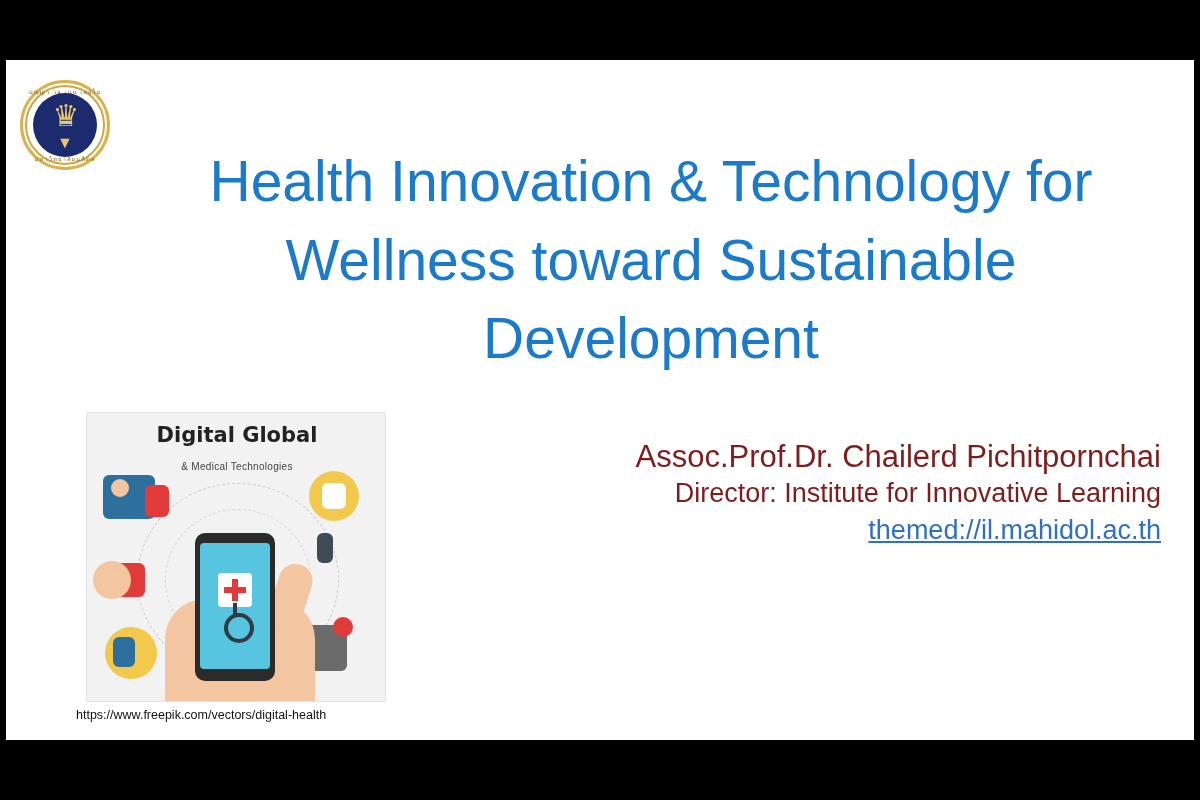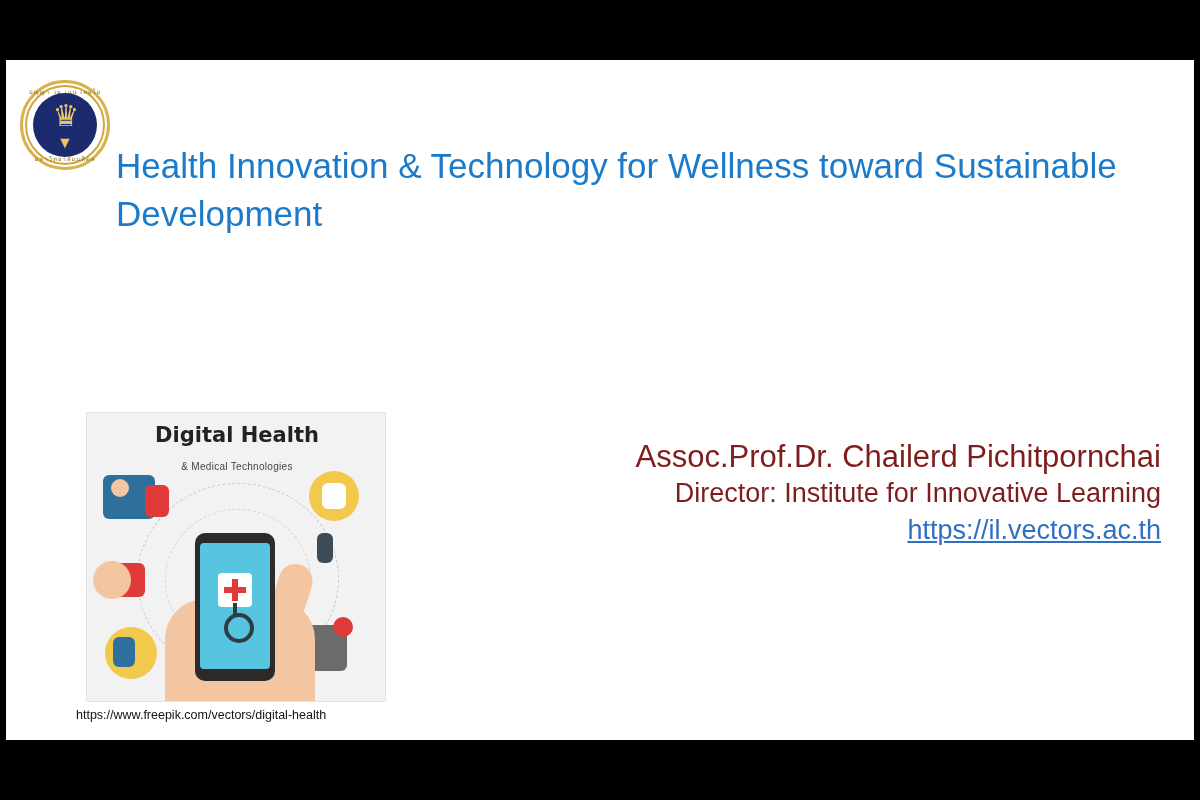--- a/index.html
+++ b/index.html
@@ -104,23 +104,23 @@
     color: #8a6a1e;
     letter-spacing: 1px;
   }
 
   
   #title {
     position: absolute;
     left: 110px;
     top: 82px;
     width: 1070px;
-    text-align: left;
+    text-align: center;
     color: #1b7ac9;
-    font-size: 35px;
+    font-size: 57px;
     line-height: 1.38;
     font-weight: 400;
   }
 
   #subtitle {
     position: absolute;
     left: 70px;
     top: 243px;
     width: 1090px;
     text-align: center;
@@ -329,21 +329,21 @@
       <div class="logo-inner">
         <div class="logo-crest">♛</div>
         <div class="logo-crest2">▼</div>
       </div>
     </div>
 
     <div id="title">Health Innovation &amp; Technology for Wellness toward Sustainable Development</div>
 
 
     <div id="figure">
-      <div class="fig-title">Digital Health</div>
+      <div class="fig-title">Digital Global</div>
       <div class="fig-sub">&amp; Medical Technologies</div>
 
       <div class="dotring"></div>
       <div class="dotring2"></div>
 
       <div class="chip" style="left:16px; top:62px; width:52px; height:44px; background:#2f6f9e;"></div>
       <div class="circ" style="left:24px; top:66px; width:18px; height:18px; background:#f3c5a0;"></div>
       <div class="chip" style="left:58px; top:72px; width:24px; height:32px; background:#e03a3a;"></div>
       <div class="circ" style="left:222px; top:58px; width:50px; height:50px; background:#f2c94c;"></div>
       <div class="chip" style="left:235px; top:70px; width:24px; height:26px; background:#ffffff;"></div>
@@ -368,17 +368,17 @@
           <div class="stetho"></div>
         </div>
       </div>
     </div>
 
     <div id="figure-credit">https://www.freepik.com/vectors/digital-health</div>
 
     <div id="speaker">
       <div class="sp-name">Assoc.Prof.Dr. Chailerd Pichitpornchai</div>
       <div class="sp-role">Director: Institute for Innovative Learning</div>
-      <div><a class="sp-link">https://il.vectors.ac.th</a></div>
+      <div><a class="sp-link">themed://il.mahidol.ac.th</a></div>
     </div>
 
   </div>
 </div>
 
 </body></html>

